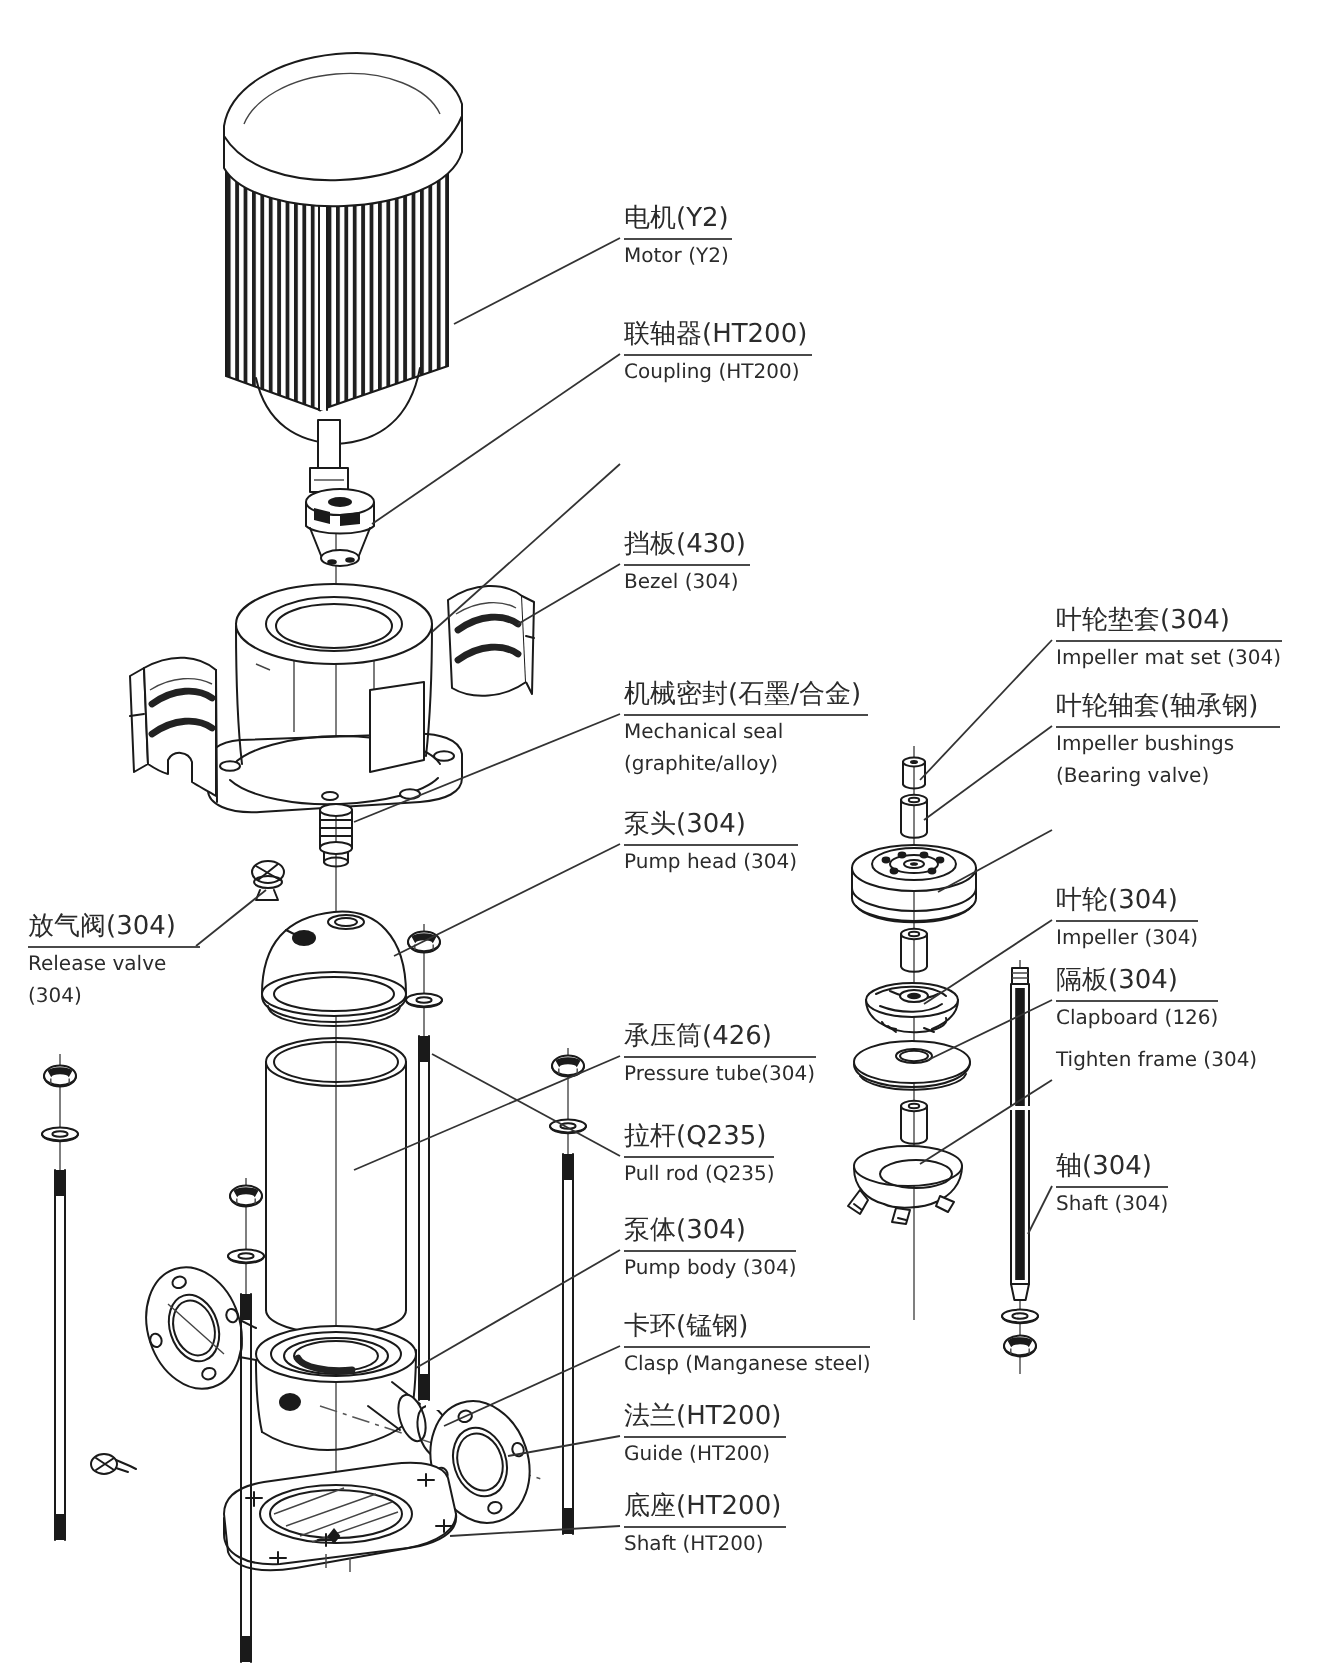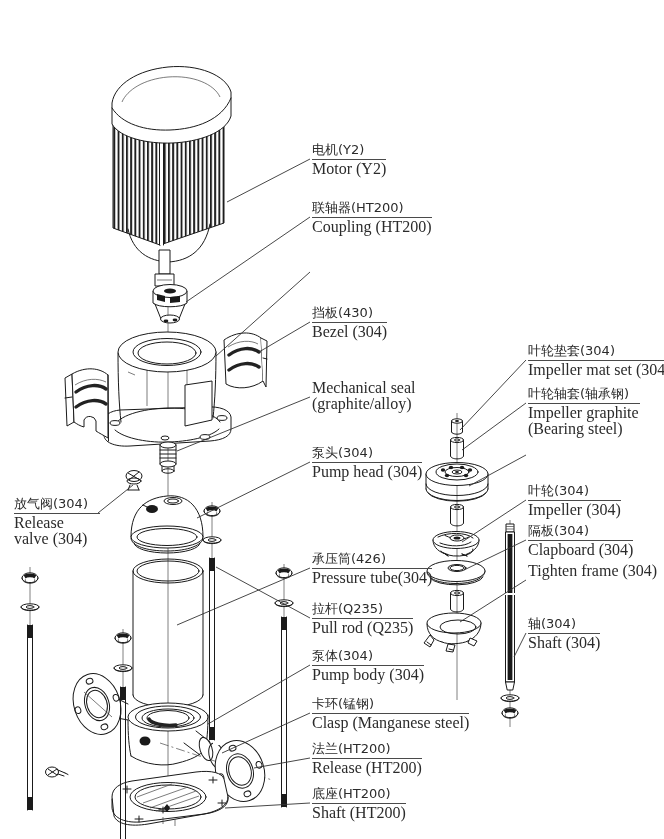--- a/index.html
+++ b/index.html
@@ -1,30 +1,30 @@
 <!DOCTYPE html>
 <html><head>
 <meta charset="utf-8">
 <style>
   html,body{margin:0;padding:0;background:#ffffff;}
   body{width:664px;height:839px;position:relative;overflow:hidden;
        font-family:"DejaVu Sans","Liberation Sans",sans-serif;}
-  .stage{position:absolute;left:0;top:0;width:664px;height:624px;margin-top:40px;}
+  .stage{position:absolute;left:0;top:0;width:664px;height:624px;}
   svg{position:absolute;left:0;top:0;}
   .ln{stroke:#1a1a1a;fill:none;stroke-width:1;stroke-linecap:round;stroke-linejoin:round;}
   .wh{stroke:#1a1a1a;fill:#ffffff;stroke-width:1;stroke-linejoin:round;}
   .dk{fill:#1a1a1a;stroke:none;}
   .thick{stroke:#222;fill:none;stroke-width:3.4;stroke-linecap:round;}
   .cl{stroke:#555;stroke-width:.75;fill:none;}
   .ldr{stroke:#333;stroke-width:.9;fill:none;}
   .thin{stroke:#444;stroke-width:.7;fill:none;}
   .lbl{position:absolute;width:max-content;color:#2b2b2b;}
   .lbl .cn{font-size:13px;line-height:17px;white-space:nowrap;
            border-bottom:1.3px solid #4a4a4a;padding:0 2px 1px 0;}
-  .lbl .en{font-size:16px;line-height:15.5px;padding-top:1px;font-family:Liberation Serif, serif;}
+  .lbl .en{font-size:10px;line-height:15.5px;padding-top:1px;}
 </style>
 </head>
 <body>
 
 <div class="stage">
 
 <svg width="664" height="839" viewBox="0 0 664 839">
   <defs>
     <pattern id="fins" patternUnits="userSpaceOnUse" width="4.2" height="6">
       <rect width="4.2" height="6" fill="#ffffff"></rect>
@@ -350,20 +350,21 @@
 </div>
 <div class="lbl" style="left:312px;top:159px">
   <div class="cn">联轴器(HT200)</div>
   <div class="en">Coupling (HT200)</div>
 </div>
 <div class="lbl" style="left:312px;top:264px">
   <div class="cn">挡板(430)</div>
   <div class="en">Bezel (304)</div>
 </div>
 <div class="lbl" style="left:312px;top:339px;max-width:122px">
+  <div class="cn">机械密封(石墨/合金)</div>
   <div class="en">Mechanical seal (graphite/alloy)</div>
 </div>
 <div class="lbl" style="left:312px;top:404px">
   <div class="cn">泵头(304)</div>
   <div class="en">Pump head (304)</div>
 </div>
 <div class="lbl" style="left:14px;top:455px;max-width:86px">
   <div class="cn">放气阀(304)</div>
   <div class="en">Release valve (304)</div>
 </div>
@@ -378,41 +379,41 @@
 <div class="lbl" style="left:312px;top:607px">
   <div class="cn">泵体(304)</div>
   <div class="en">Pump body (304)</div>
 </div>
 <div class="lbl" style="left:312px;top:655px">
   <div class="cn">卡环(锰钢)</div>
   <div class="en">Clasp (Manganese steel)</div>
 </div>
 <div class="lbl" style="left:312px;top:700px">
   <div class="cn">法兰(HT200)</div>
-  <div class="en">Release (HT200)</div>
+  <div class="en">Guide (HT200)</div>
 </div>
 <div class="lbl" style="left:312px;top:745px">
   <div class="cn">底座(HT200)</div>
   <div class="en">Shaft (HT200)</div>
 </div>
 <div class="lbl" style="left:528px;top:302px">
   <div class="cn">叶轮垫套(304)</div>
   <div class="en">Impeller mat set (304)</div>
 </div>
 <div class="lbl" style="left:528px;top:345px;max-width:112px">
   <div class="cn">叶轮轴套(轴承钢)</div>
-  <div class="en">Impeller graphite (Bearing steel)</div>
+  <div class="en">Impeller bushings (Bearing valve)</div>
 </div>
 <div class="lbl" style="left:528px;top:442px">
   <div class="cn">叶轮(304)</div>
   <div class="en">Impeller (304)</div>
 </div>
 <div class="lbl" style="left:528px;top:482px">
   <div class="cn">隔板(304)</div>
-  <div class="en">Clapboard (304)</div>
+  <div class="en">Clapboard (126)</div>
 </div>
 <div class="lbl" style="left:528px;top:522px">
   <div class="en">Tighten frame (304)</div>
 </div>
 <div class="lbl" style="left:528px;top:575px">
   <div class="cn">轴(304)</div>
   <div class="en">Shaft (304)</div>
 </div>
 
 </div>

